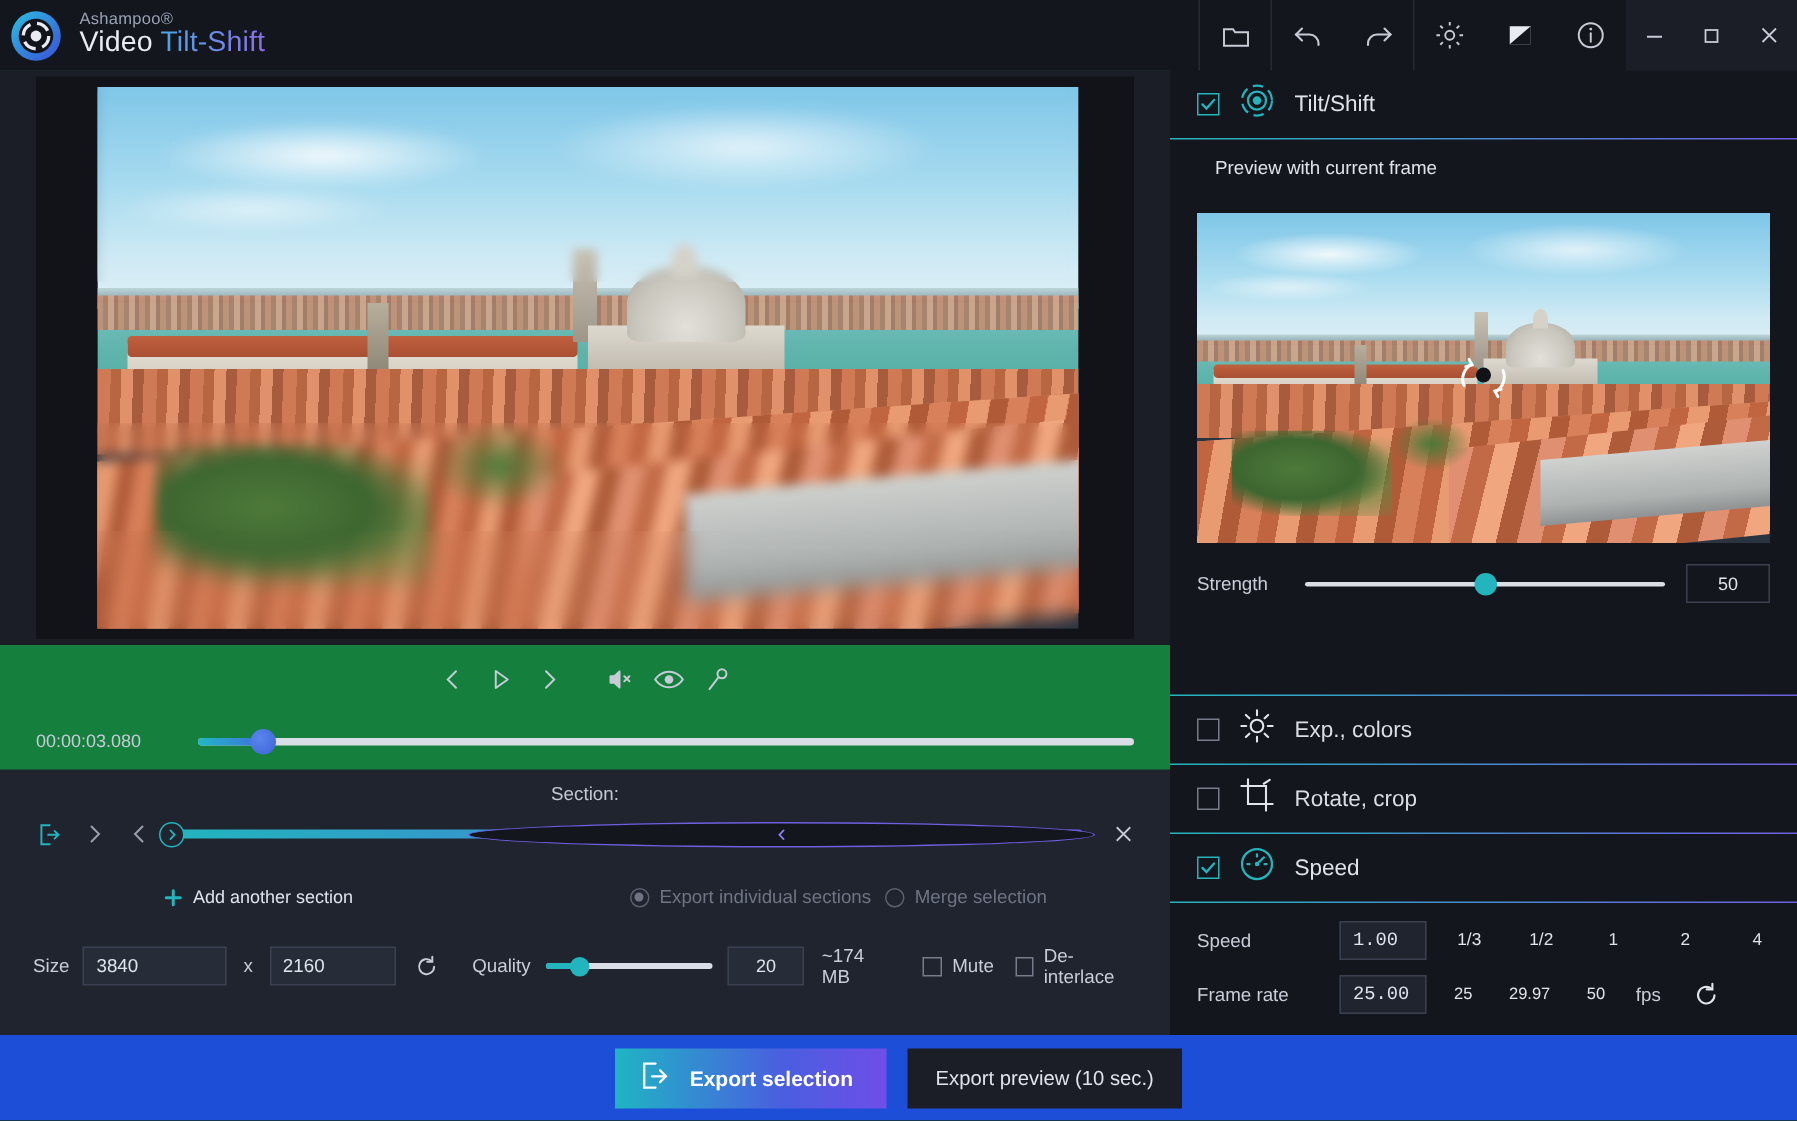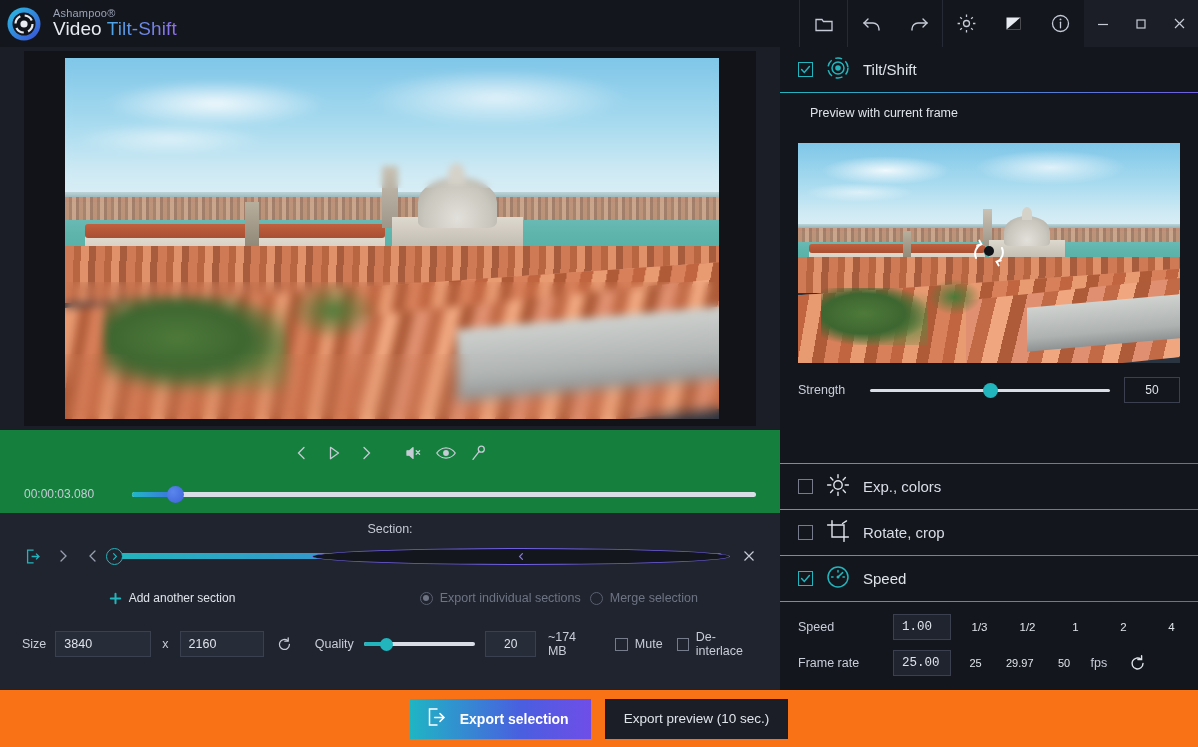--- a/index.html
+++ b/index.html
@@ -214,21 +214,21 @@
   .sp-lbl { width: 86px; flex:0 0 86px; font-size:12.5px; color:#c8cdd8; }
   .sp-inp { width:58px; height:26px; background:#20242f; border:1px solid #3a4050; color:#dfe3ea;
     font-size:12.5px; padding:0 8px; font-family:Liberation Mono, monospace; }
   .sp-btn { height:26px; min-width:39px; padding:0 8px; display:flex; align-items:center; justify-content:center;
     font-size:11.5px; color:#dfe3ea; cursor:pointer; background:#14161d; }
   .sp-btn.sm { min-width:31px; padding:0 5px; font-size:11px; }
   .fps-lbl { font-size:12.5px; color:#c8cdd8; margin-left:2px; }
   .spacer-fill { flex:1 1 auto; }
 
   
-  .bottombar { height: 57px; flex:0 0 57px; background:#f97316; display:flex; align-items:center; justify-content:center; gap: 14px; }
+  .bottombar { height: 57px; flex:0 0 57px; background:#1d4ed8; display:flex; align-items:center; justify-content:center; gap: 14px; }
   .exp-main {
     height:40px; padding: 0 22px 0 16px; display:flex; align-items:center; gap:12px;
     background: linear-gradient(90deg,#1fb5c4 0%, #4a5ee0 62%, #6f4ee8 100%);
     color:#fff; font-size:14px; font-weight:bold; cursor:pointer; border:none;
     font-family:"Liberation Sans", sans-serif;
   }
   .exp-sec { height:40px; padding: 0 18px; display:flex; align-items:center; font-size:13.5px; color:#dfe3ea;
     cursor:pointer; background:#1b1e27; }
   .ico { display:block; }
 </style>

